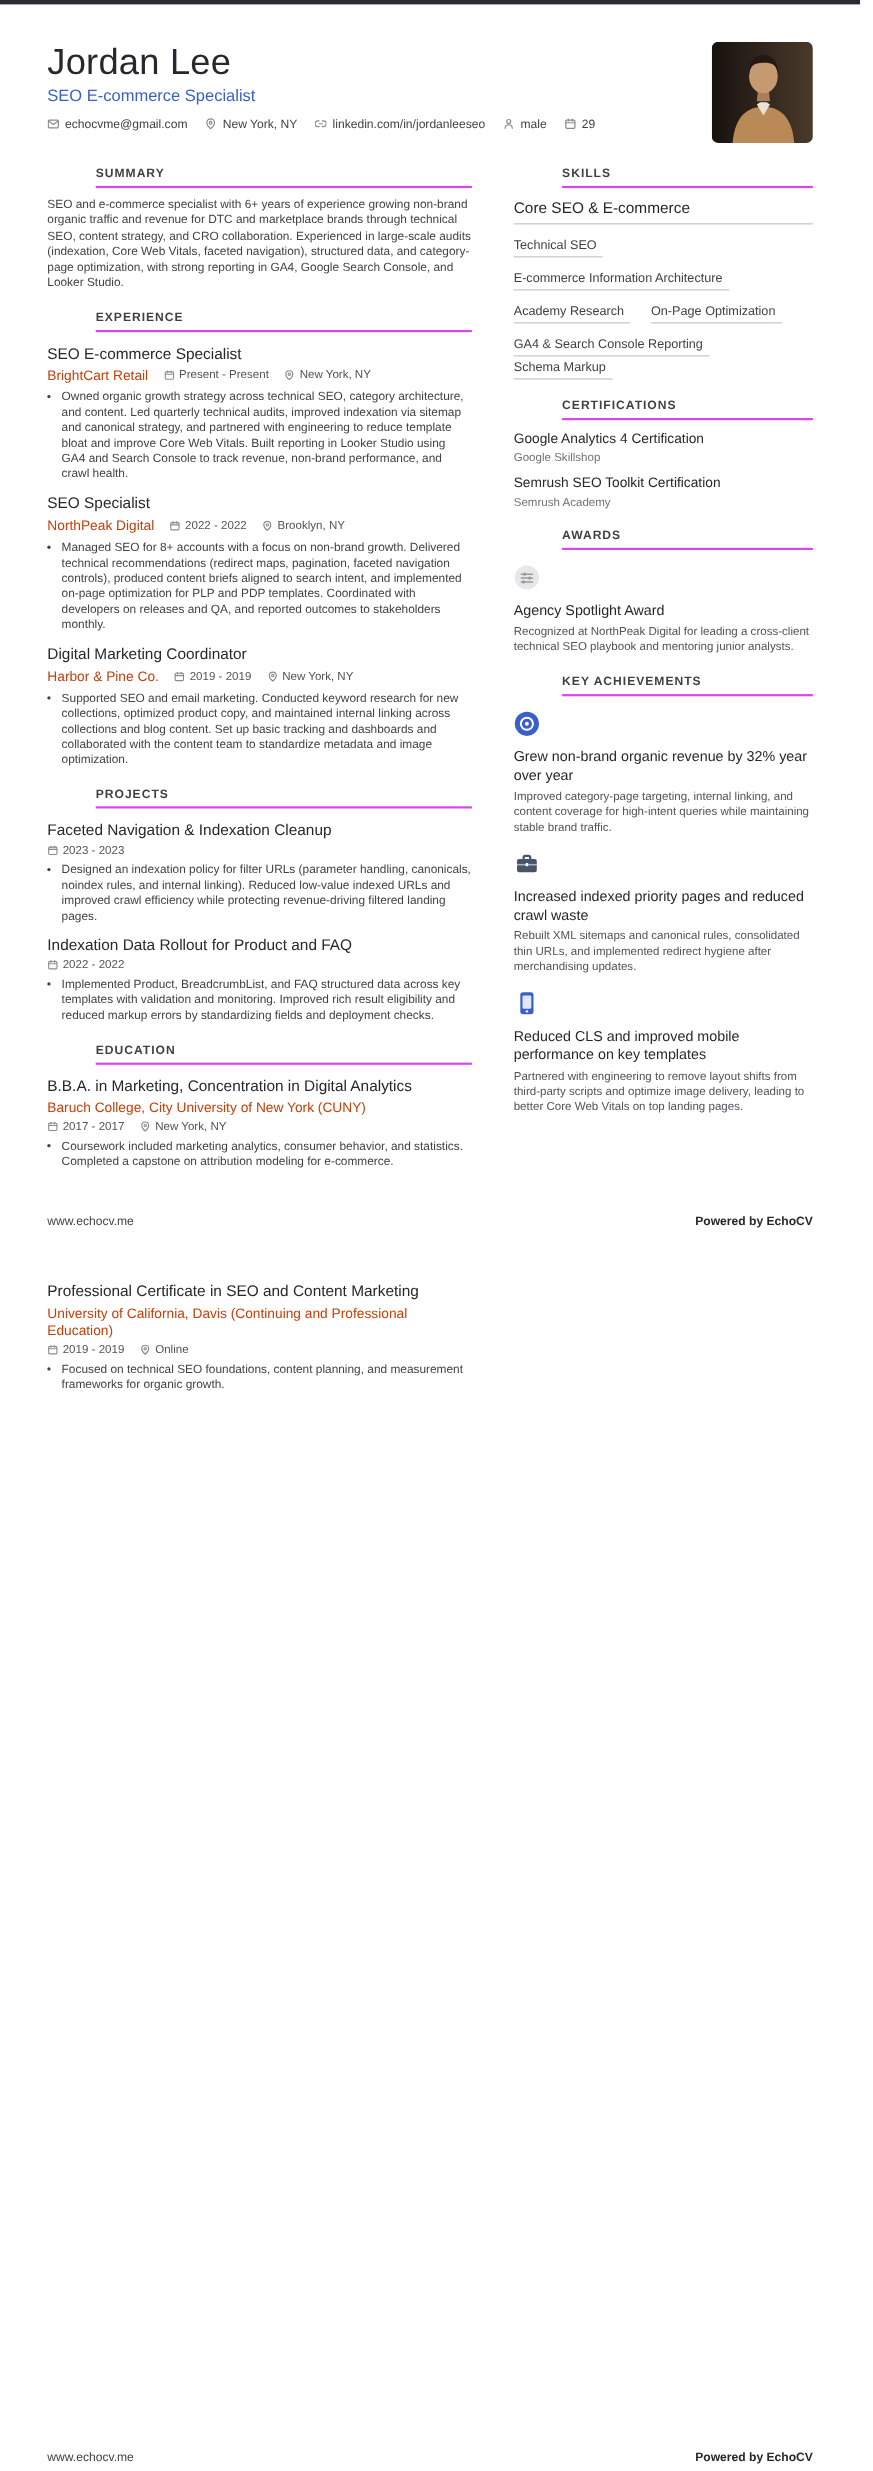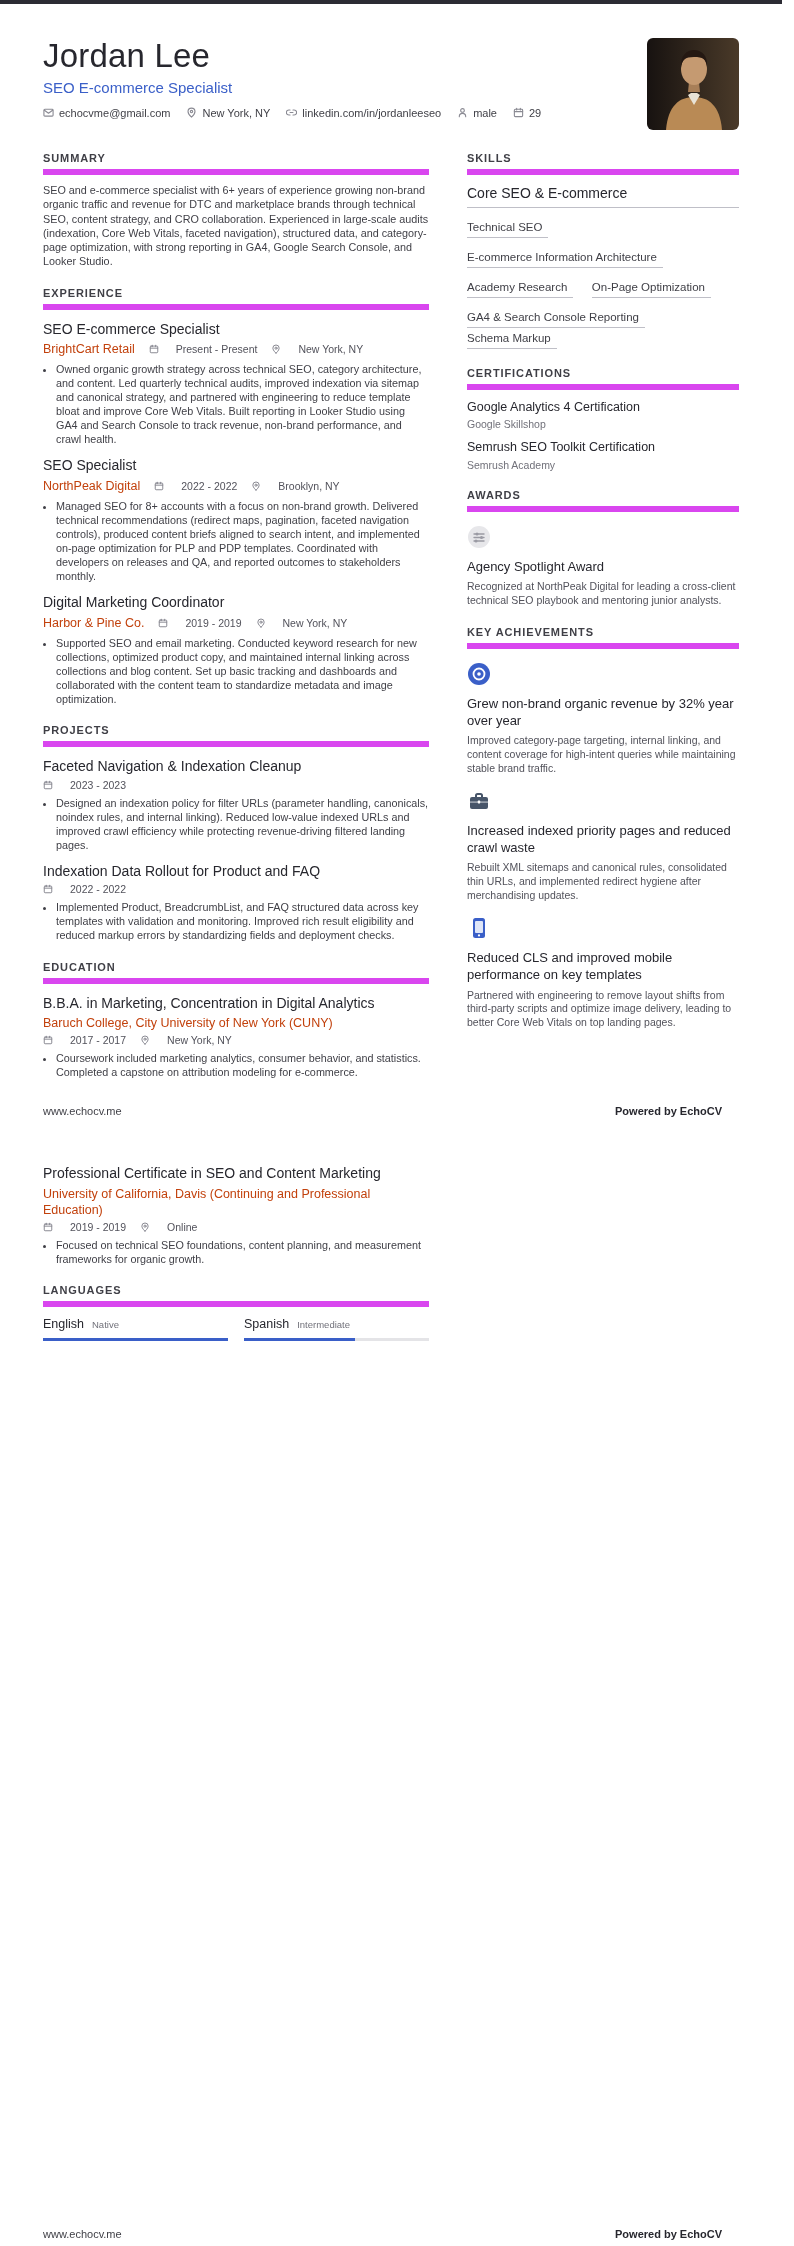--- a/index.html
+++ b/index.html
@@ -32,30 +32,30 @@
   .photo svg { display:block; width:100%; height:100%; }
 
   
   .columns { display:flex; gap:38px; margin-top:22px; }
   .col-left { width:386px; flex:none; }
   .col-right { flex:1; min-width:0; }
   section { margin-top:18px; }
   .columns > div > section:first-child { margin-top:0; }
   h2.sec {
     font-size:11px; font-weight:700; letter-spacing:.9px; color:#3f3f46;
-    text-transform:uppercase; border-bottom:6px solid #d946ef; padding-bottom:5px;
+    text-transform:uppercase; border-bottom:2px solid #d946ef; padding-bottom:5px;margin-left:44px;
   }
 
   .summary-text { font-size:10.8px; line-height:1.32; margin-top:8px; color:#3f3f46; }
 
   .entry { margin-top:11px; }
   .entry-title { font-size:14px; font-weight:500; color:#27272e; line-height:1.25; }
   .entry-sub { display:flex; flex-wrap:wrap; align-items:center; gap:3px 14px; margin-top:3px; }
   .company { font-size:12.5px; color:#c2410c; font-weight:500; line-height:1.3; }
-  .meta { display:inline-flex; align-items:center; gap:17px; font-size:10.5px; color:#52525b; }
+  .meta { display:inline-flex; align-items:center; gap:4px; font-size:10.5px; color:#52525b; }
   ul.bullets { margin:5px 0 0 13px; }
   ul.bullets li { font-size:10.8px; line-height:1.3; color:#3f3f46; }
 
   
   .skill-featured { display:block; font-size:14px; color:#27272e; font-weight:500; border-bottom:1px solid #bfbfc7; padding-bottom:6px; margin-top:10px; }
   .skill-row { margin-top:9px; }
   .skill { display:inline-block; font-size:11.5px; color:#3f3f46; border-bottom:1px solid #bfbfc7; padding:0 6px 4px 0; margin-right:14px; }
 
   
   .cert { margin-top:9px; }
@@ -72,21 +72,21 @@
   
   .langs { display:flex; gap:16px; margin-top:10px; }
   .lang { flex:1; min-width:0; }
   .lang-head { display:flex; align-items:baseline; gap:8px; }
   .lang-name { font-size:12.5px; color:#27272e; }
   .lang-level { font-size:9.5px; color:#71717a; }
   .lang-bar { height:3px; background:#e4e4e7; margin-top:7px; }
   .lang-fill { height:100%; background:#3a5fc8; }
 
   
-  .page-footer { position:absolute; left:43px; right:60px; bottom:6px; display:flex; justify-content:space-between; align-items:baseline; }
+  .page-footer { position:absolute; left:43px; right:43px; bottom:6px; display:flex; justify-content:space-between; align-items:baseline; }
   .footer-site { font-size:11px; color:#3f3f46; }
   .footer-powered { font-size:11px; font-weight:600; color:#27272e; }
 </style>
 </head>
 <body>
 
 <svg width="0" height="0" style="position:absolute" aria-hidden="true">
   <symbol id="i-mail" viewBox="0 0 12 12">
     <rect x="1" y="2.5" width="10" height="7.5" rx="1"></rect>
     <path d="M1.5 3.5 L6 6.8 L10.5 3.5"></path>
@@ -431,43 +431,20 @@
                 </svg>
               <span>Online</span>
             </span>
           </div>
           <ul class="bullets">
               <li>Focused on technical SEO foundations, content planning, and measurement frameworks for organic growth.</li>
             </ul>
         </article>
       </section>
 
-      <section>
-        <h2 class="sec">LANGUAGES</h2>
-        <div class="langs">
-          <div class="lang">
-            <div class="lang-head">
-              <span class="lang-name">English</span>
-              <span class="lang-level">Native</span>
-            </div>
-            <div class="lang-bar">
-              <div class="lang-fill" style="width: 100%;"></div>
-            </div>
-          </div>
-          <div class="lang">
-            <div class="lang-head">
-              <span class="lang-name">Spanish</span>
-              <span class="lang-level">Intermediate</span>
-            </div>
-            <div class="lang-bar">
-              <div class="lang-fill" style="width: 60%;"></div>
-            </div>
-          </div>
-        </div>
-      </section>
 
     </div>
     <div class="col-right"></div>
   </div>
 
   <div class="page-footer">
     <span class="footer-site">www.echocv.me</span>
     <span class="footer-powered">Powered by EchoCV</span>
   </div>
 </div>

